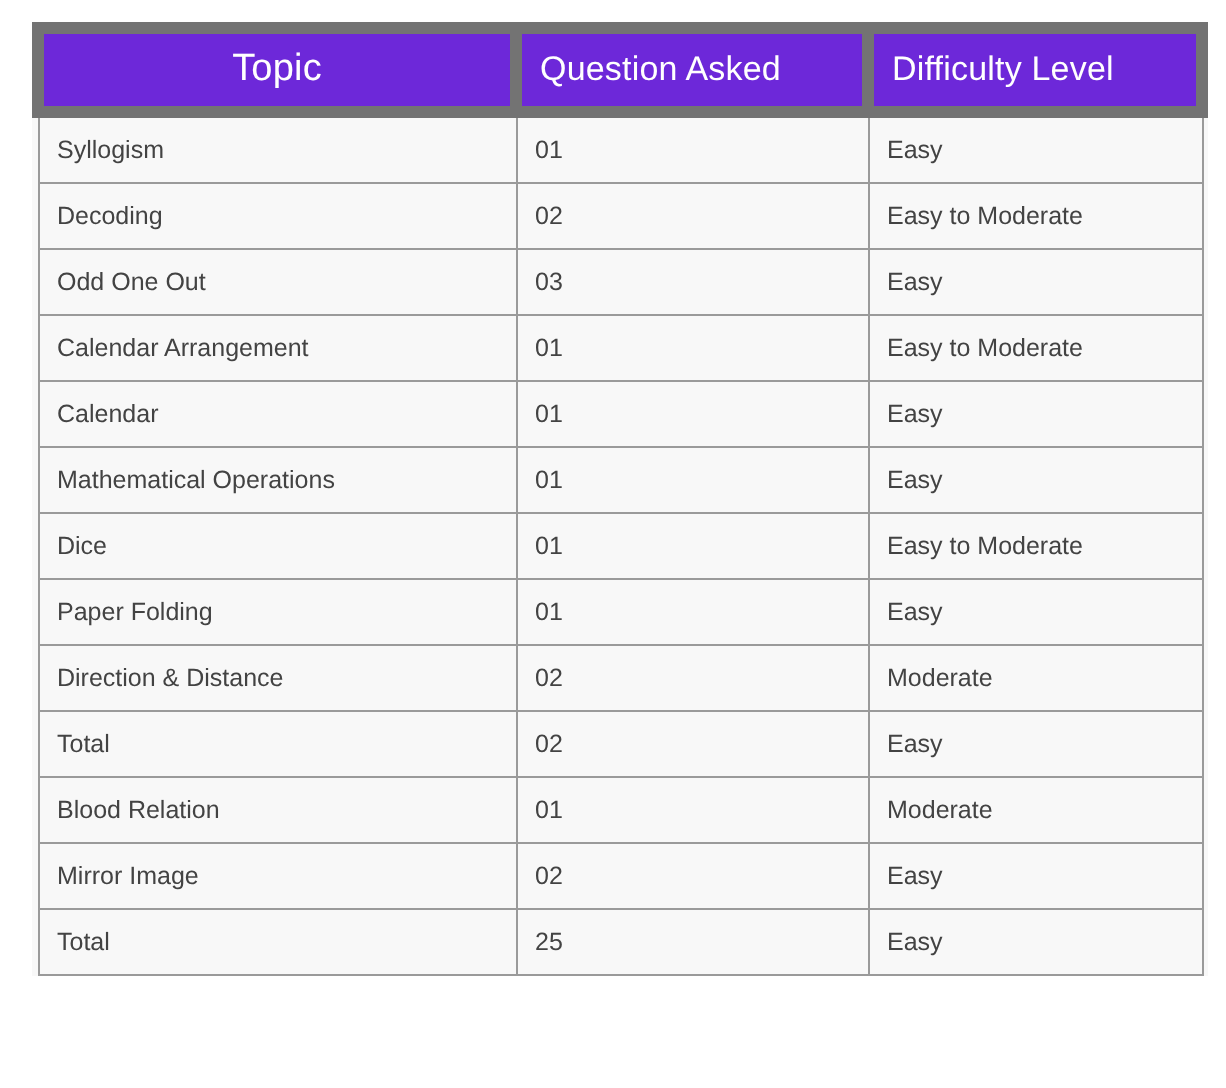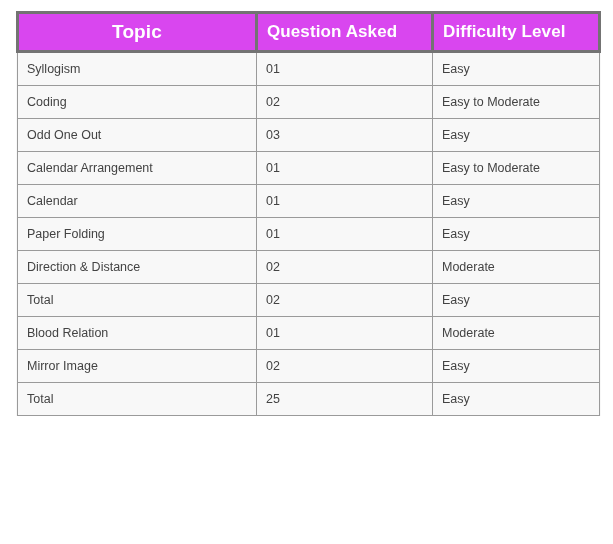--- a/index.html
+++ b/index.html
@@ -27,27 +27,27 @@
     border-collapse: collapse;
     table-layout: fixed;
     background: #f8f8f8;
   }
 
   table.exam-table col.col-topic        { width: 239px; }
   table.exam-table col.col-question     { width: 176px; }
   table.exam-table col.col-difficulty   { width: 167px; }
 
   table.exam-table th {
-    background: #d946ef;
+    background: #6d28d9;
     color: #ffffff;
     font-size: 17px;
-    font-weight: bold;
+    font-weight: normal;
     height: 36px;
     padding: 0 9px;
-    border: 3px solid #737373;
+    border: 6px solid #737373;
     vertical-align: middle;
     white-space: nowrap;
     letter-spacing: 0.1px;
   }
 
   table.exam-table th.th-topic {
     text-align: center;
     font-size: 19px;
   }
   table.exam-table th.th-question,
@@ -93,38 +93,48 @@
       </tr>
     </thead>
 
     <tbody id="table-body">
         <tr>
           <td class="cell-topic">Syllogism</td>
           <td class="cell-question">01</td>
           <td class="cell-difficulty">Easy</td>
         </tr>
         <tr>
-          <td class="cell-topic">Coding</td>
+          <td class="cell-topic">Decoding</td>
           <td class="cell-question">02</td>
           <td class="cell-difficulty">Easy to Moderate</td>
         </tr>
         <tr>
           <td class="cell-topic">Odd One Out</td>
           <td class="cell-question">03</td>
           <td class="cell-difficulty">Easy</td>
         </tr>
         <tr>
           <td class="cell-topic">Calendar Arrangement</td>
           <td class="cell-question">01</td>
           <td class="cell-difficulty">Easy to Moderate</td>
         </tr>
         <tr>
           <td class="cell-topic">Calendar</td>
           <td class="cell-question">01</td>
           <td class="cell-difficulty">Easy</td>
+        </tr>
+        <tr>
+          <td class="cell-topic">Mathematical Operations</td>
+          <td class="cell-question">01</td>
+          <td class="cell-difficulty">Easy</td>
+        </tr>
+        <tr>
+          <td class="cell-topic">Dice</td>
+          <td class="cell-question">01</td>
+          <td class="cell-difficulty">Easy to Moderate</td>
         </tr>
         <tr>
           <td class="cell-topic">Paper Folding</td>
           <td class="cell-question">01</td>
           <td class="cell-difficulty">Easy</td>
         </tr>
         <tr>
           <td class="cell-topic">Direction &amp; Distance</td>
           <td class="cell-question">02</td>
           <td class="cell-difficulty">Moderate</td>

